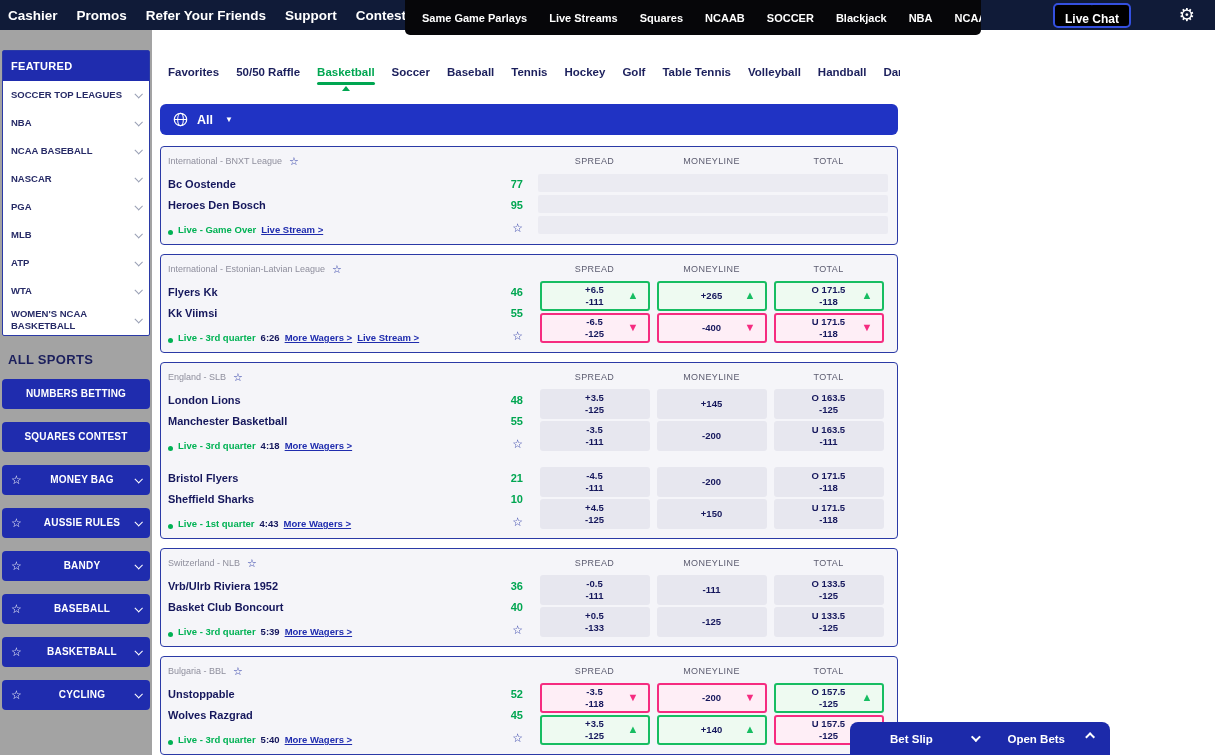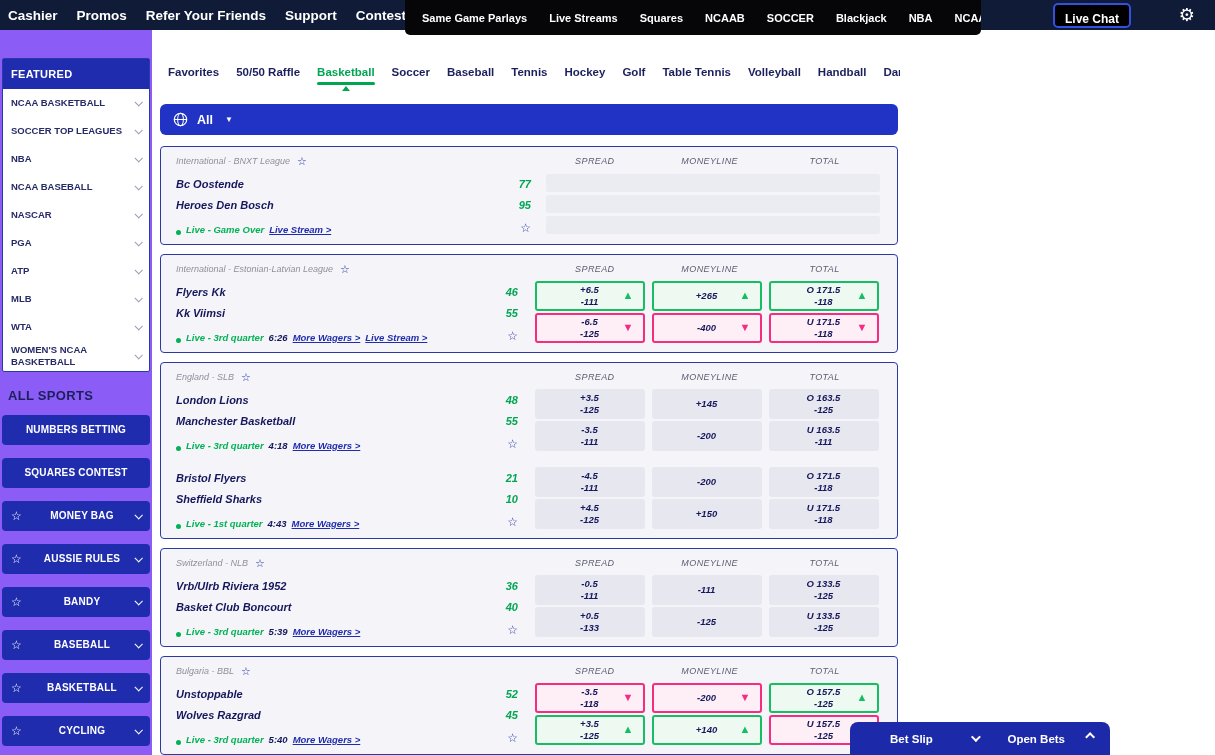--- a/index.html
+++ b/index.html
@@ -12,21 +12,21 @@
   .nav-left .nitem { color:#fff; font-weight:bold; font-size:13.5px; white-space:nowrap; cursor:pointer; }
   .nav-center { position:absolute; left:405px; top:0; width:576px; height:35px; background:#060609;
     border-radius:0 0 5px 5px; display:flex; align-items:center; gap:22px; padding:0 17px; z-index:6; overflow:hidden; }
   .nav-center .nitem { color:#fff; font-weight:bold; font-size:11px; white-space:nowrap; cursor:pointer; }
   .live-chat { position:absolute; right:84px; top:3px; height:25px; background:#000; border:2px solid #3450e0;
     border-radius:5px; display:flex; align-items:center; gap:6px; padding:0 10px; color:#fff; font-weight:bold;
     font-size:12px; cursor:pointer; z-index:7;flex-direction:column; }
   .gear { position:absolute; right:20px; top:4px; color:#fff; font-size:18px; line-height:22px; cursor:pointer; z-index:7; }
 
   
-  .sidebar { position:absolute; left:0; top:30px; width:152px; bottom:0; background:#8b5cf6; padding:28px 2px 0; }
+  .sidebar { position:absolute; left:0; top:30px; width:152px; bottom:0; background:#a3a3a3; padding:20px 2px 0; }
   .feat-box { border:1px solid #2b3aa6; border-radius:2px; background:#fff; }
   .feat-header { background:#1f2cae; color:#fff; font-weight:bold; font-size:11px; height:30px; display:flex;
     align-items:center; padding-left:8px; letter-spacing:0.3px; }
   .feat-item { display:flex; align-items:center; justify-content:space-between; min-height:28px; padding:3px 8px;
     font-size:9.5px; font-weight:bold; color:#262a66; cursor:pointer; }
   .feat-item .lbl { max-width:112px; line-height:1.25; }
   .chev { width:6px; height:6px; border-right:1.5px solid #9aa0b5; border-bottom:1.5px solid #9aa0b5;
     transform:rotate(45deg) translateY(-1px); flex:0 0 auto; }
   .all-sports { margin:16px 6px 12px; font-size:13px; font-weight:600; color:#1b1f5c; letter-spacing:0.3px; }
   .side-btn { width:148px; margin:0 auto 13px; height:30px; background:#1f2cae; border-radius:4px; color:#fff;
@@ -43,21 +43,21 @@
   .tab.active { color:#00a651; }
   .tab.active::after { content:""; position:absolute; left:0; right:0; bottom:-7px; height:3px; background:#00a651; border-radius:2px; }
   .tab.active::before { content:""; position:absolute; left:50%; margin-left:-4px; bottom:-13px;
     border-left:4px solid transparent; border-right:4px solid transparent; border-bottom:5px solid #00a651; }
   .allbar { width:738px; height:31px; margin:10px 0 11px; background:#2033c4; border-radius:6px; display:flex;
     align-items:center; padding:0 13px; gap:9px; cursor:pointer; }
   .allbar .albl { color:#fff; font-weight:bold; font-size:12.5px; }
   .allbar .tri { color:#fff; font-size:8px; margin-left:3px; }
 
   
-  .card { width:738px; border:1px solid #2b3aa6; border-radius:4px; background:#f5f5f9; padding:5px 15px 9px; margin-bottom:9px;font-style:italic; }
+  .card { width:738px; border:1px solid #2b3aa6; border-radius:4px; background:#f5f5f9; padding:5px 7px 9px; margin-bottom:9px; }
   .chrow { display:flex; align-items:center; height:18px; }
   .ch-left { width:368px; display:flex; align-items:center; gap:7px; }
   .league-name { color:#8f8f9d; font-size:9px; }
   .fstar { color:#2b3aa6; font-size:11px; cursor:pointer; }
   .colh { width:117px; text-align:center; color:#5c5c70; font-size:9px; letter-spacing:0.4px; }
   .game { display:flex; margin-top:3px; }
   .game + .game { margin-top:16px; }
   .g-left { width:368px; }
   .team-row { display:flex; justify-content:space-between; align-items:center; height:21px; padding-right:13px; }
   .team { font-size:11px; font-weight:bold; color:#15175c; }
@@ -122,49 +122,45 @@
     </svg>
     <span>Live Chat</span>
   </div>
   <span class="gear">⚙</span>
 </header>
 
 <aside class="sidebar">
   <div class="feat-box">
     <div class="feat-header">FEATURED</div>
     <div class="feat-item">
-        <span class="lbl">NCAA BASKETBALL</span>
-        <span class="chev"></span>
-      </div>
-    <div class="feat-item">
         <span class="lbl">SOCCER TOP LEAGUES</span>
         <span class="chev"></span>
       </div>
     <div class="feat-item">
         <span class="lbl">NBA</span>
         <span class="chev"></span>
       </div>
     <div class="feat-item">
         <span class="lbl">NCAA BASEBALL</span>
         <span class="chev"></span>
       </div>
     <div class="feat-item">
         <span class="lbl">NASCAR</span>
         <span class="chev"></span>
       </div>
     <div class="feat-item">
         <span class="lbl">PGA</span>
         <span class="chev"></span>
       </div>
     <div class="feat-item">
+        <span class="lbl">MLB</span>
+        <span class="chev"></span>
+      </div>
+    <div class="feat-item">
         <span class="lbl">ATP</span>
-        <span class="chev"></span>
-      </div>
-    <div class="feat-item">
-        <span class="lbl">MLB</span>
         <span class="chev"></span>
       </div>
     <div class="feat-item">
         <span class="lbl">WTA</span>
         <span class="chev"></span>
       </div>
     <div class="feat-item">
         <span class="lbl">WOMEN'S NCAA BASKETBALL</span>
         <span class="chev"></span>
       </div>

